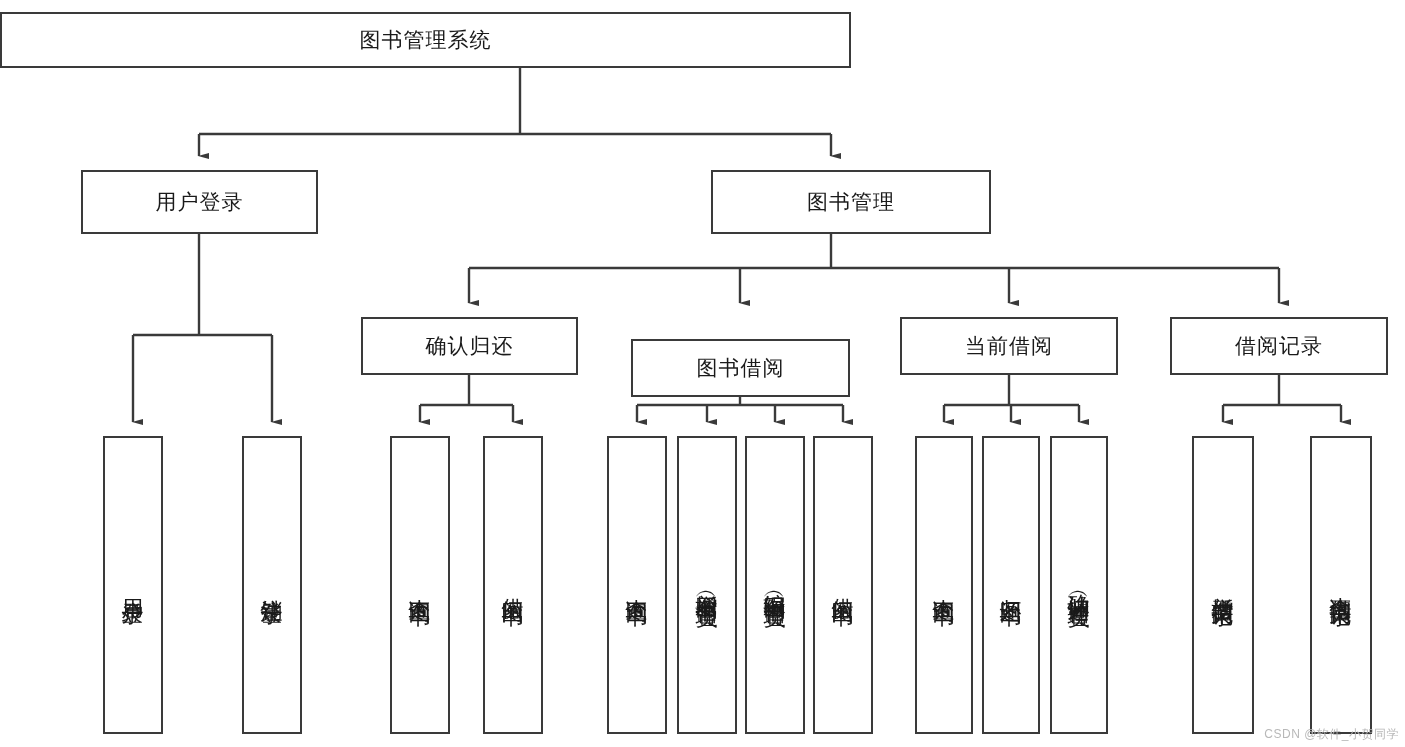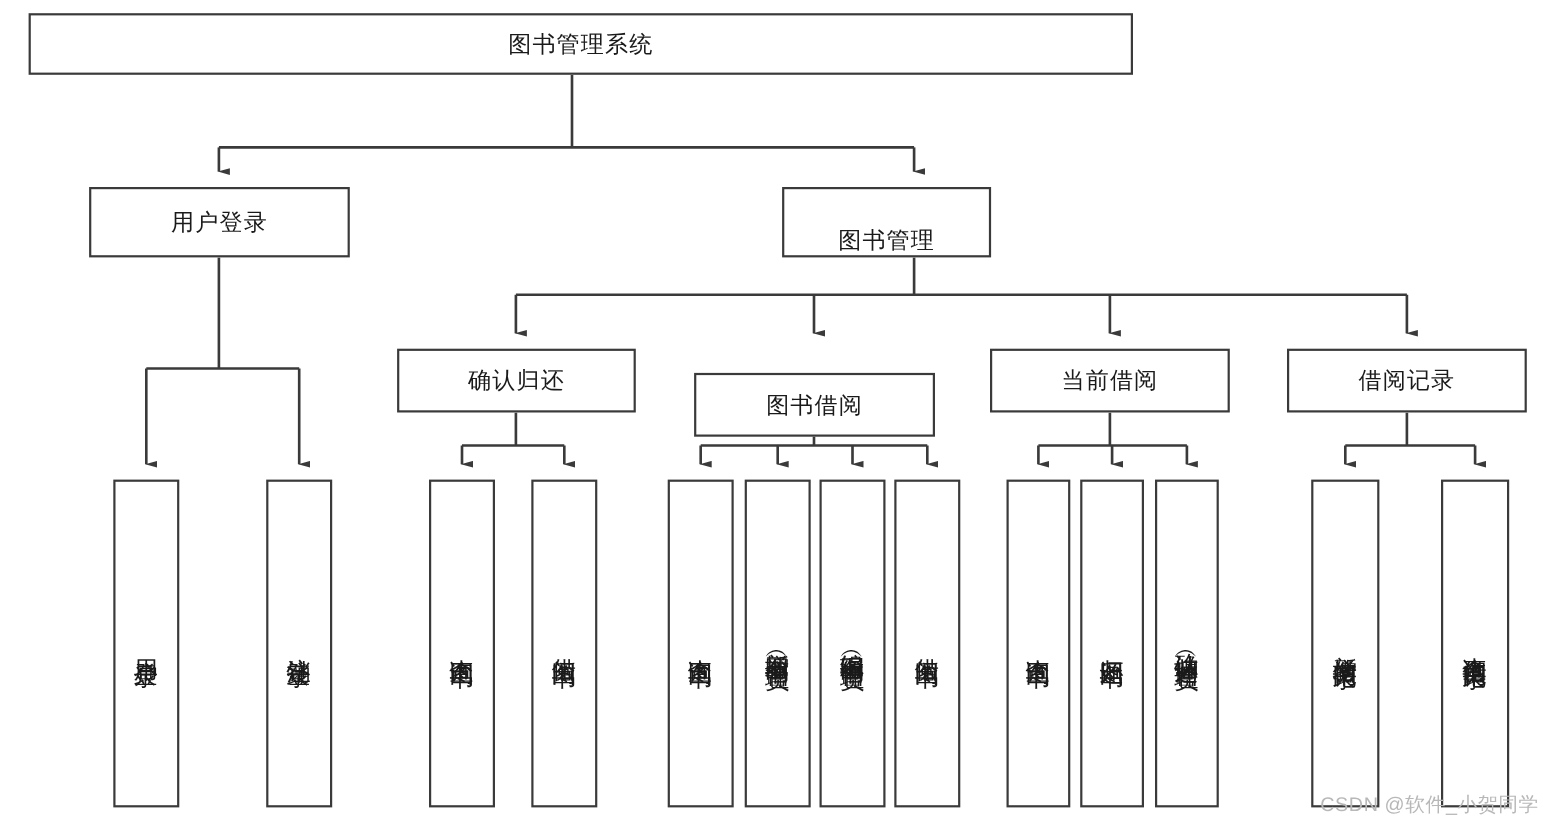--- a/index.html
+++ b/index.html
@@ -50,21 +50,21 @@
   }
   .node.v .vtext {
     writing-mode: vertical-rl;
     text-orientation: upright;
     white-space: nowrap;
   }
   #watermark {
     position: absolute;
     right: 6px;
     bottom: 4px;
-    font-size: 18px;
+    font-size: 12px;
     color: #b8b8b8;
     letter-spacing: 0.5px;
     white-space: nowrap;
   }
 </style>
 </head>
 <body>
 
 <div id="canvas">
 
@@ -111,28 +111,28 @@
       <path d="M1011,405 L1011,422" marker-end="url(#arrow)"></path>
       <path d="M1079,405 L1079,422" marker-end="url(#arrow)"></path>
 
       <path d="M1279,375 L1279,405"></path>
       <path d="M1223,405 L1341,405"></path>
       <path d="M1223,405 L1223,422" marker-end="url(#arrow)"></path>
       <path d="M1341,405 L1341,422" marker-end="url(#arrow)"></path>
     </g>
   </svg>
 
-  <div class="node h" style="left:26px; top:12px; width:1004px; height:56px;">
+  <div class="node h" style="left:0; top:12px; width:851px; height:56px;">
     <span>图书管理系统</span>
   </div>
 
   <div class="node h" style="left:81px; top:170px; width:237px; height:64px;">
     <span>用户登录</span>
   </div>
-  <div class="node h" style="left:711px; top:170px; width:190px; height:64px;align-items:flex-end;">
+  <div class="node h" style="left:711px; top:170px; width:280px; height:64px;">
     <span>图书管理</span>
   </div>
 
   <div class="node h" style="left:361px; top:317px; width:217px; height:58px;">
     <span>确认归还</span>
   </div>
   <div class="node h" style="left:631px; top:317px; width:219px; height:58px;margin-top:22px;">
     <span>图书借阅</span>
   </div>
   <div class="node h" style="left:1170px; top:317px; width:218px; height:58px;">

